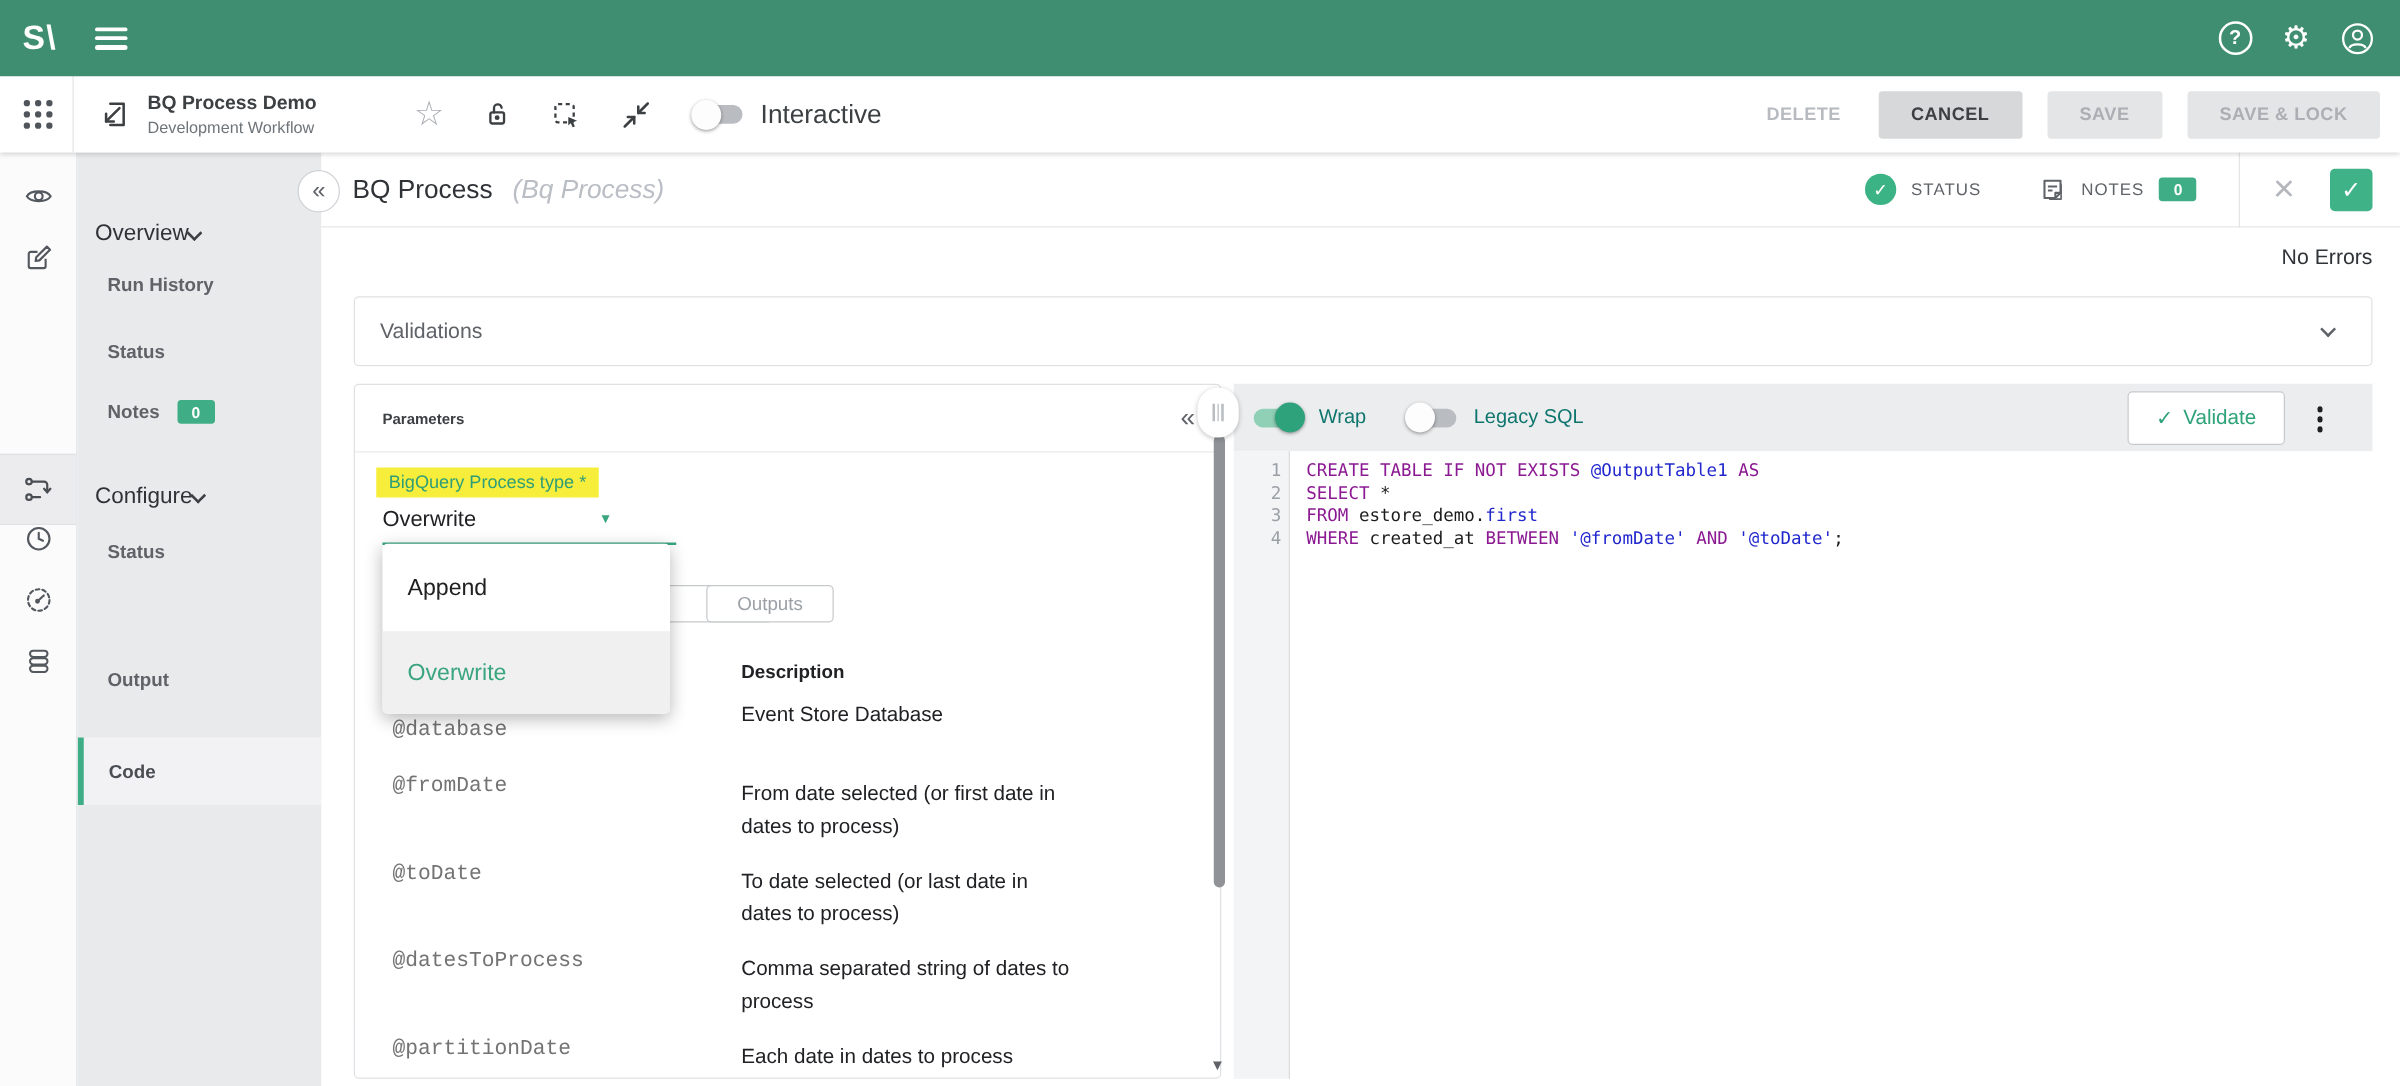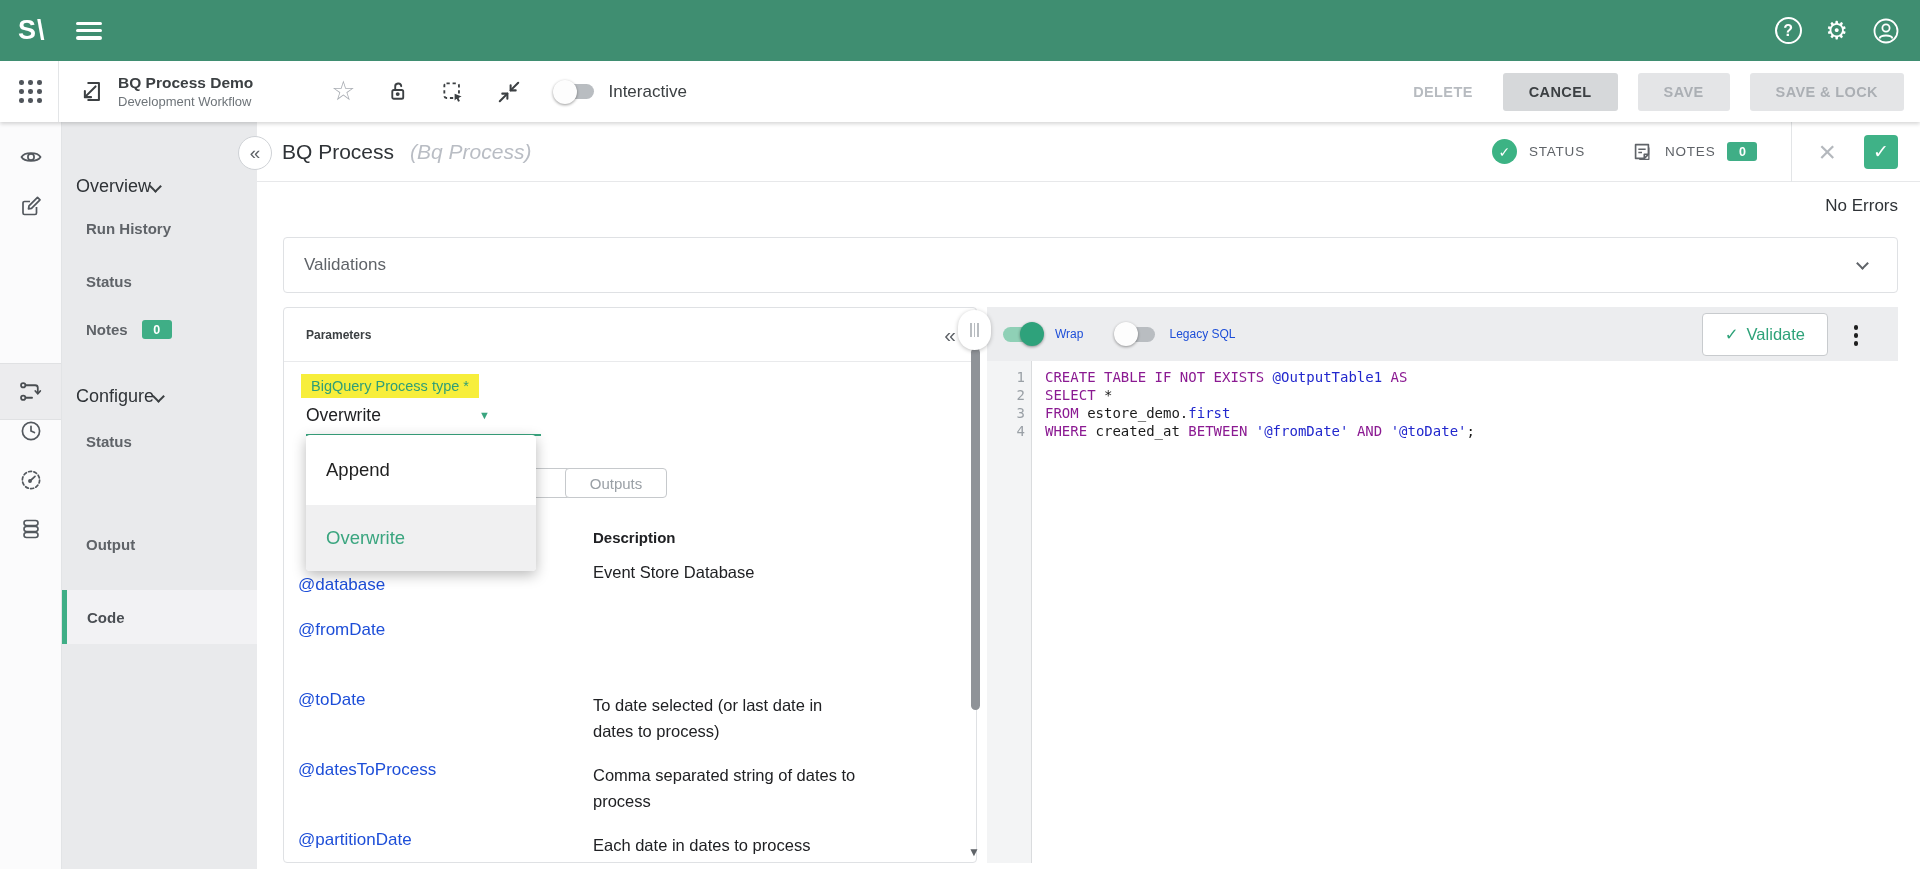--- a/index.html
+++ b/index.html
@@ -29,21 +29,21 @@
   .tb-star { margin-left:78px; font-size:27px; color:#a9adb3; cursor:pointer; line-height:1; }
   .tb-ic { margin-left:30px; cursor:pointer; display:flex; }
   .switch { position:relative; border-radius:8px; cursor:pointer; flex:none; }
   .switch .knob { position:absolute; top:50%; transform:translateY(-50%); border-radius:50%; box-shadow:0 1px 3px rgba(0,0,0,0.4); background:#fff; }
   .sw-lg { width:38px; height:15px; }
   .sw-lg .knob { width:24px; height:24px; }
   .sw-off { background:#b9bdc1; }
   .sw-off .knob { left:-3px; background:#fdfdfd; }
   .sw-on { background:#8fd0b6; }
   .sw-on .knob { right:-3px; background:#2EA27B; }
-  .tb-interactive-label { margin-left:14px; font-size:17px; color:#3c4043; }
+  .tb-interactive-label { margin-left:14px; font-size:21px; color:#3c4043; }
   .tb-right { margin-left:auto; margin-right:16px; display:flex; align-items:center; gap:20px; }
   .tb-btn { height:38px; padding:0 26px; border:none; border-radius:3px; font-family:"Liberation Sans",sans-serif; font-size:14.5px; font-weight:bold; letter-spacing:0.4px; cursor:pointer; }
   .btn-text-disabled { background:transparent; color:#b7bbc0; padding:0 10px; }
   .btn-cancel { background:#d6d8da; color:#3c4043; }
   .btn-disabled { background:#e4e5e7; color:#abafb4; }
 
   
   .sidebar { position:absolute; left:0; top:122px; width:62px; height:747px; background:#fbfbfc; border-right:1px solid #e2e4e6; z-index:10; }
   .side-ic { position:absolute; left:0; width:61px; height:42px; display:flex; align-items:center; justify-content:center; cursor:pointer; color:#53585e; }
   .side-selected { position:absolute; left:0; top:241px; width:61px; height:57px; background:#ececee; border-top:1px solid #e0e1e3; border-bottom:1px solid #e0e1e3; display:flex; align-items:center; justify-content:center; cursor:pointer; }
@@ -84,36 +84,36 @@
   .params-header { height:54px; border-bottom:1px solid #e9eaec; display:flex; align-items:center; }
   .params-header .ttl { margin-left:22px; font-size:12px; font-weight:bold; color:#3c4043; }
   .params-header .collapse { margin-left:auto; margin-right:20px; font-size:21px; color:#5f6368; cursor:pointer; }
   .chip-yellow { position:absolute; left:17px; top:66px; background:#F7EE3B; padding:4px 10px; font-size:14.5px; color:#2F9E77; }
   .sel-value { position:absolute; left:22px; top:97px; width:235px; font-size:17.5px; color:#202124; cursor:pointer; }
   .sel-arrow { position:absolute; left:195px; top:101px; font-size:11px; color:#3AA57F; }
   .sel-underline { position:absolute; left:22px; top:126px; width:235px; height:2px; background:#3AA57F; }
   .io-frag { position:absolute; left:215px; top:160px; width:120px; height:30px; border:1px solid #c6c9cc; border-radius:4px; background:#fff; z-index:1; cursor:pointer; }
   .outputs-btn { position:absolute; left:281px; top:160px; width:102px; height:30px; border:1px solid #c6c9cc; border-radius:4px; background:#fff; color:#9aa0a6; font-size:15px; font-family:"Liberation Sans",sans-serif; cursor:pointer; z-index:1; }
   .desc-header { position:absolute; left:309px; top:221px; font-size:15px; font-weight:bold; color:#202124; }
-  .p-row-name { position:absolute; left:14px; font-size:17px; color:#1d4ed8; }
+  .p-row-name { position:absolute; left:30px; font-size:17px; color:#737373;font-family:Liberation Mono, monospace; }
   .p-row-desc { position:absolute; left:309px; width:265px; font-size:16.5px; color:#202124; line-height:1.55; }
   .dropdown { position:absolute; left:22px; top:127px; width:230px; background:#fff; border-radius:4px; box-shadow:0 4px 14px rgba(0,0,0,0.28); z-index:8; overflow:hidden; }
   .dd-opt { height:70px; display:flex; align-items:center; padding-left:20px; font-size:18.5px; color:#212121; cursor:pointer; }
   .dd-opt.sel { background:#f0f0f1; color:#3AA57F; height:66px; }
   .params-scroll-down { position:absolute; left:684px; top:537px; font-size:12px; color:#5f6368; cursor:pointer; }
 
   
   .splitter { position:absolute; left:958px; top:310px; width:33px; height:40px; background:#fff; border-radius:17px; box-shadow:0 1px 4px rgba(0,0,0,0.25); z-index:9; display:flex; align-items:center; justify-content:center; gap:2px; cursor:col-resize; }
   .splitter i { display:block; width:1.5px; height:14px; background:#b9bdc1; }
   .v-scrollbar { position:absolute; left:971px; top:348px; width:9px; height:362px; background:#8f9398; border-radius:5px; z-index:7; cursor:pointer; }
 
   
   .editor { position:absolute; left:730px; top:185px; width:911px; height:556px; }
   .editor-toolbar { position:absolute; left:0; top:0; width:911px; height:54px; background:#ecedef; display:flex; align-items:center; }
-  .et-label { font-size:12px; color:#1d4ed8; margin-left:14px; }
+  .et-label { font-size:16px; color:#0f766e; margin-left:14px; }
   .validate-btn { position:absolute; right:70px; top:6px; height:43px; padding:0 22px; background:#fff; border:1px solid #c8cbce; border-radius:4px; color:#2EA279; font-size:16.5px; font-weight:500; font-family:"Liberation Sans",sans-serif; display:flex; align-items:center; gap:8px; cursor:pointer; }
   .kebab { position:absolute; right:38px; top:16px; display:flex; flex-direction:column; gap:3.5px; cursor:pointer; padding:2px; }
   .kebab i { width:4.5px; height:4.5px; background:#1f1f1f; border-radius:50%; }
   .code-area { position:absolute; left:0; top:54px; width:911px; height:502px; background:#fff; cursor:text; }
   .gutter-bg { position:absolute; left:0; top:0; width:45px; height:100%; background:#f3f4f5; border-right:1px solid #dadcde; }
   .code-lines { position:absolute; left:0; top:7px; width:100%; }
   .cl { display:flex; font-family:"DejaVu Sans Mono","Liberation Mono",monospace; font-size:14px; line-height:18px; white-space:pre; }
   .ln { width:38px; text-align:right; color:#9aa0a6; flex:none; }
   .ct { margin-left:20px; color:#1a1a1a; }
   .kw { color:#8B1A92; }
@@ -338,20 +338,21 @@
 
       <div class="io-frag"></div>
       <button class="outputs-btn">Outputs</button>
 
       <div class="desc-header">Description</div>
 
       <div class="p-row-name" style="top:267px;">@database</div>
       <div class="p-row-desc" style="top:252px;">Event Store Database</div>
 
       <div class="p-row-name" style="top:312px;">@fromDate</div>
+      <div class="p-row-desc" style="top:315px;">From date selected (or first date in dates to process)</div>
 
       <div class="p-row-name" style="top:382px;">@toDate</div>
       <div class="p-row-desc" style="top:385px;">To date selected (or last date in dates to process)</div>
 
       <div class="p-row-name" style="top:452px;">@datesToProcess</div>
       <div class="p-row-desc" style="top:455px;">Comma separated string of dates to process</div>
 
       <div class="p-row-name" style="top:522px;">@partitionDate</div>
       <div class="p-row-desc" style="top:525px;">Each date in dates to process</div>
 

